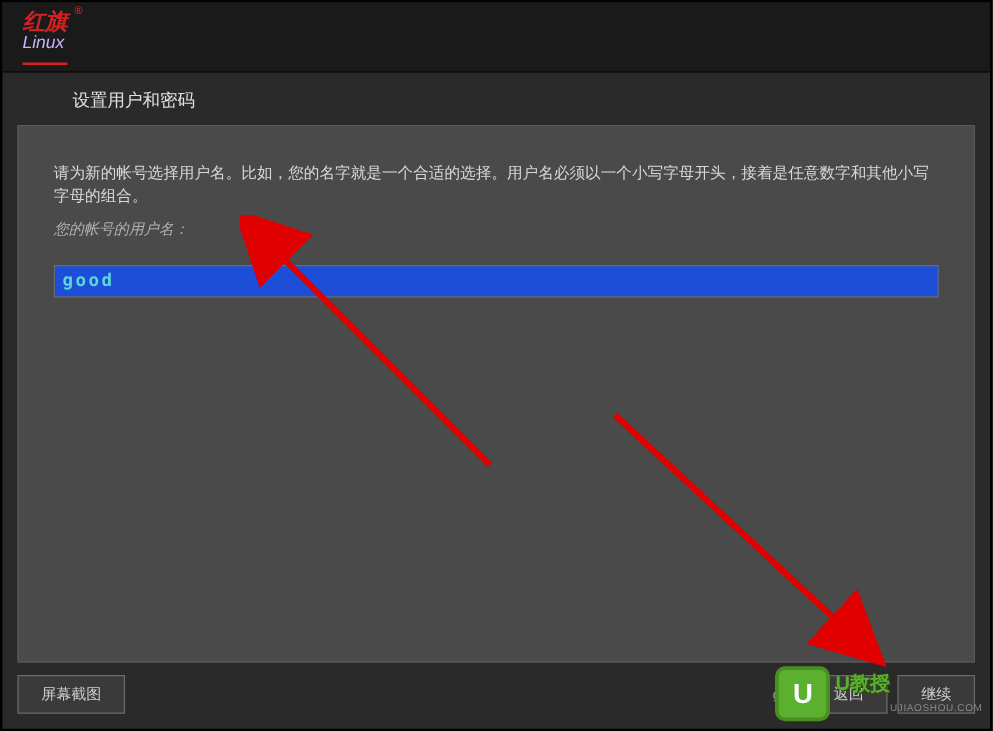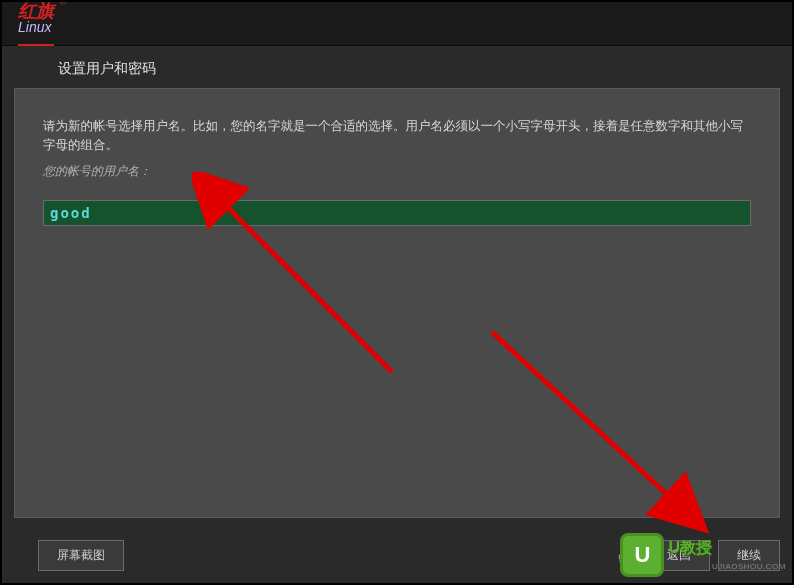--- a/index.html
+++ b/index.html
@@ -11,21 +11,21 @@
       width: 794px;
       height: 585px;
       background: #2a2a2a;
       font-family: "Microsoft YaHei", sans-serif;
       color: #d0d0d0;
       position: relative;
       overflow: hidden;
       border: 2px solid #000;
     }
     .header {
-      height: 44px;
+      height: 56px;
       background: #1a1a1a;
       display: flex;
       justify-content: space-between;
       align-items: center;
       padding: 0 16px;
       border-bottom: 1px solid #0a0a0a;
     }
     .logo {
       display: flex;
       flex-direction: column;
@@ -79,38 +79,37 @@
       line-height: 1.5;
     }
     .field-label {
       font-size: 12px;
       color: #b0b0b0;
       font-style: italic;
       margin-bottom: 20px;
     }
     .text-input {
       width: 100%;
-      background: #14532d;
+      background: #1d4ed8;
       border: 1px solid #6a6a6a;
       padding: 4px 6px;
       color: #5dd8d8;
       font-family: monospace;
       font-size: 14px;
       font-weight: bold;
       letter-spacing: 2px;
     }
     .footer {
       position: absolute;
       bottom: 12px;
       left: 12px;
       right: 12px;
       display: flex;
       justify-content: space-between;
       align-items: center;
-      margin-left: 24px;
     }
     .btn {
       background: #3a3a3a;
       border: 1px solid #6a6a6a;
       color: #d0d0d0;
       padding: 6px 18px;
       font-size: 12px;
       cursor: pointer;
       font-family: inherit;
     }

